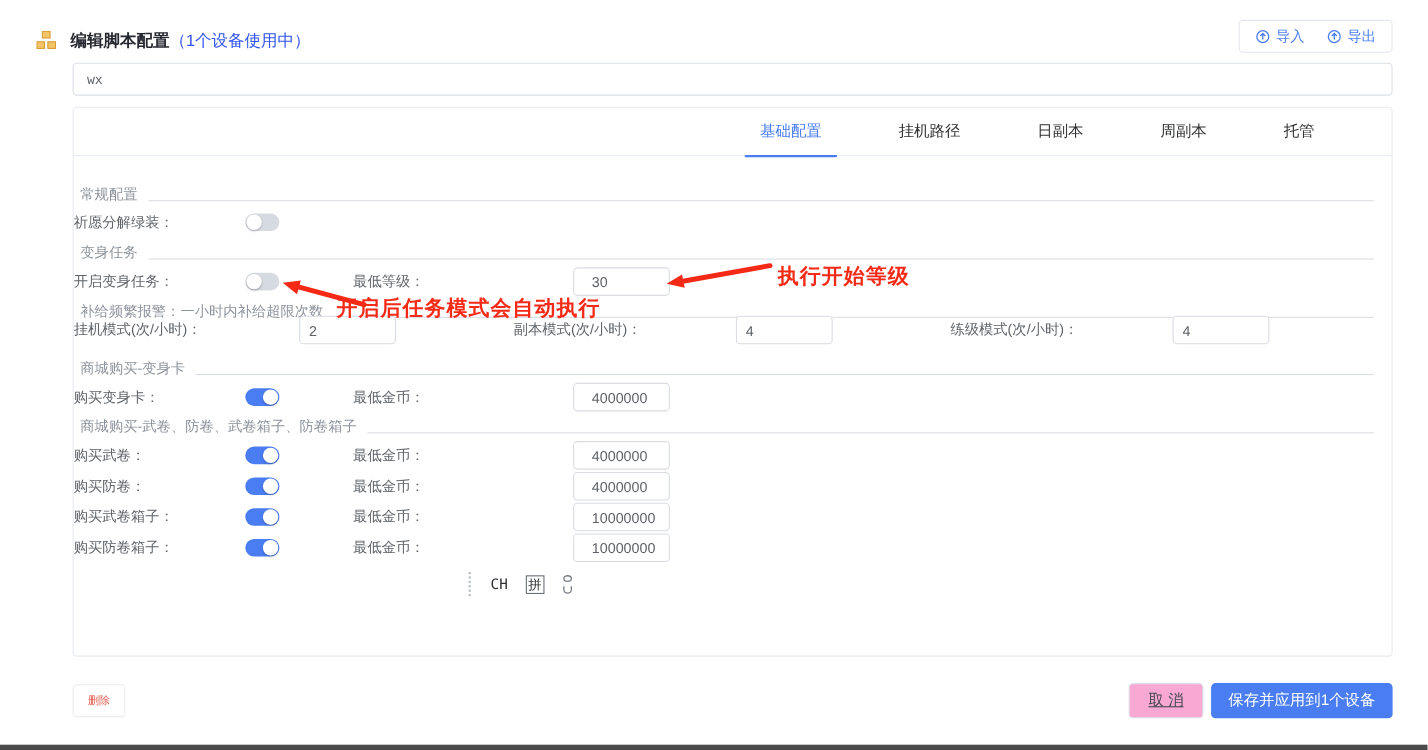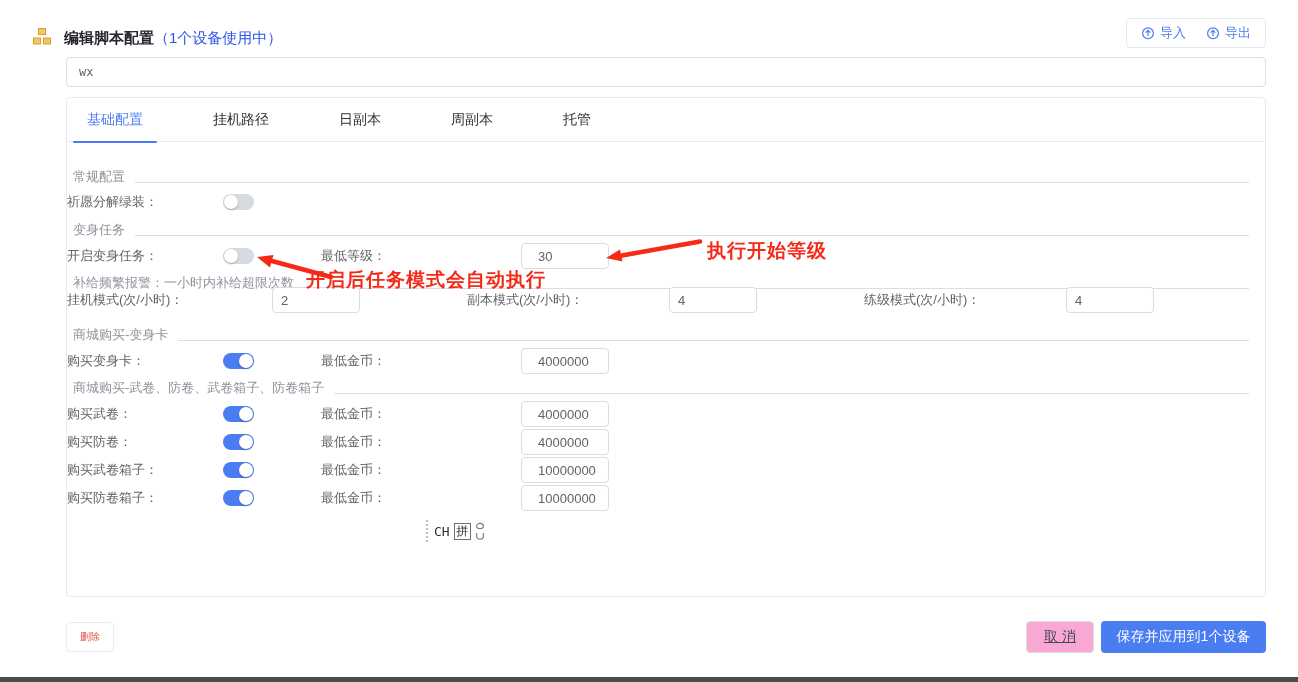--- a/index.html
+++ b/index.html
@@ -2,38 +2,38 @@
 <html><head>
 <meta charset="utf-8">
 <style>
   * { margin:0; padding:0; box-sizing:border-box; }
   html,body { background:#fff; }
   .page { position:relative; width:1298px; height:682px; background:#fff; overflow:hidden;
           font-family:"Liberation Sans", sans-serif; }
 
   
   .hdr-icon { position:absolute; left:33px; top:28px; width:18px; height:17px; }
-  .hdr-text { position:absolute; left:64px; top:28px; height:20px; display:flex; align-items:flex-end; white-space:nowrap; }
+  .hdr-text { position:absolute; left:64px; top:28px; height:20px; display:flex; align-items:flex-start; white-space:nowrap; }
   .hdr-title { font-size:15px; font-weight:bold; color:#24272e; }
   .hdr-sub { font-size:15px; color:#2f54eb; }
   .io-group { position:absolute; right:32px; top:18px; height:30px; border:1px solid #e4e7ee;
               border-radius:4px; display:flex; align-items:center; padding:0 4px; background:#fff; }
   .io-btn { display:flex; align-items:center; gap:5px; color:#4a7df2; font-size:13px;
             background:none; border:none; padding:0 10px; cursor:pointer; font-family:inherit; }
 
   
   .name-input { position:absolute; left:66px; top:57px; width:1200px; height:30px;
                 border:1px solid #dcdfe6; border-radius:4px; padding:0 12px;
                 font-family:"DejaVu Sans Mono", monospace; font-size:12px; color:#5f6368; outline:none; }
 
   
   .card { position:absolute; left:66px; top:97px; width:1200px; height:500px;
           border:1px solid #e7eaf0; border-radius:4px; background:#fff; }
   .tabs { position:absolute; left:0; top:0; right:0; height:44px; border-bottom:1px solid #e7eaf0;
-          display:flex; padding-left:20px; }
+          display:flex; padding-left:20px;justify-content:flex-end; }
   .tab { position:relative; height:44px; display:flex; align-items:center; margin-right:70px;
          font-size:14px; color:#303133; cursor:pointer; white-space:nowrap; }
   .tab.active { color:#4a7df2; }
   .tab.active::after { content:''; position:absolute; left:-14px; right:-14px; bottom:-1px;
                        height:2px; background:#4a7df2; border-radius:1px; }
 
   
   .fsec { position:absolute; left:6px; right:16px; height:18px; display:flex; align-items:flex-end; }
   .fsec .t { font-size:13px; color:#8d939c; line-height:18px; margin-right:10px; white-space:nowrap; }
   .fsec .ln { flex:1; border-bottom:1px solid #dadde4; margin-bottom:3px; }
@@ -55,21 +55,21 @@
             background:#d6dae1; cursor:pointer; border:none; }
   .switch::after { content:''; position:absolute; top:1px; left:1px; width:14px; height:14px;
                    border-radius:50%; background:#fff; box-shadow:0 1px 2px rgba(0,0,0,.25); }
   .switch.on { background:#4a7df2; }
   .switch.on::after { left:auto; right:1px; }
 
   .s1{top:70px} .r1{top:90px} .s2{top:123px} .r2{top:144px} .s3{top:176px} .r3{top:188px}
   .s4{top:228px} .r4{top:249px} .s5{top:281px} .r5{top:302px} .r6{top:330px} .r7{top:358px} .r8{top:386px}
 
   
-  .ime { position:absolute; left:359px; top:420px; height:26px; display:flex; align-items:center; gap:4px; }
+  .ime { position:absolute; left:359px; top:420px; height:26px; display:flex; align-items:center; gap:16px; }
   .ime-handle { width:4px; height:22px; border-left:2px dotted #b9bec7; cursor:move; }
   .ime-lang { font-family:"DejaVu Sans Mono", monospace; font-size:13px; color:#2b2e33; cursor:pointer; }
   .ime-mode { width:17px; height:17px; border:1px solid #6a6f78; font-size:12px; line-height:15px;
               text-align:center; color:#2b2e33; cursor:pointer; }
   .ime-tool { cursor:pointer; display:flex; }
 
   
   .note { position:absolute; color:#f42a17; font-weight:bold; font-size:19px;
           letter-spacing:1px; white-space:nowrap; z-index:6; }
   .note-level { left:707px; top:238px; }

